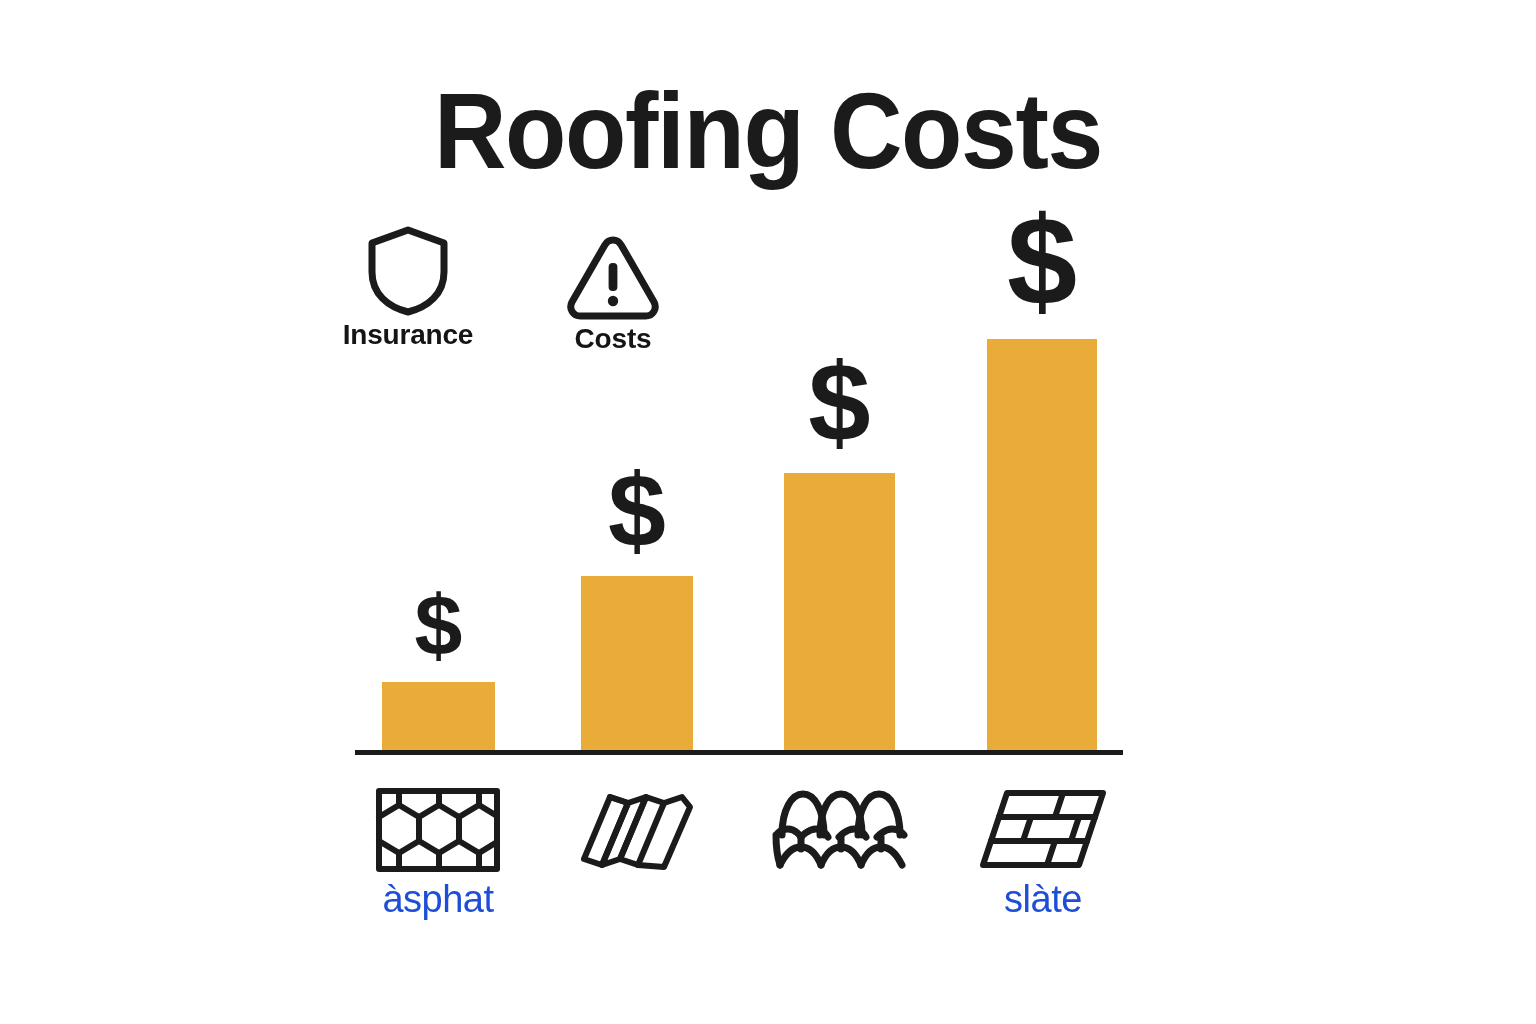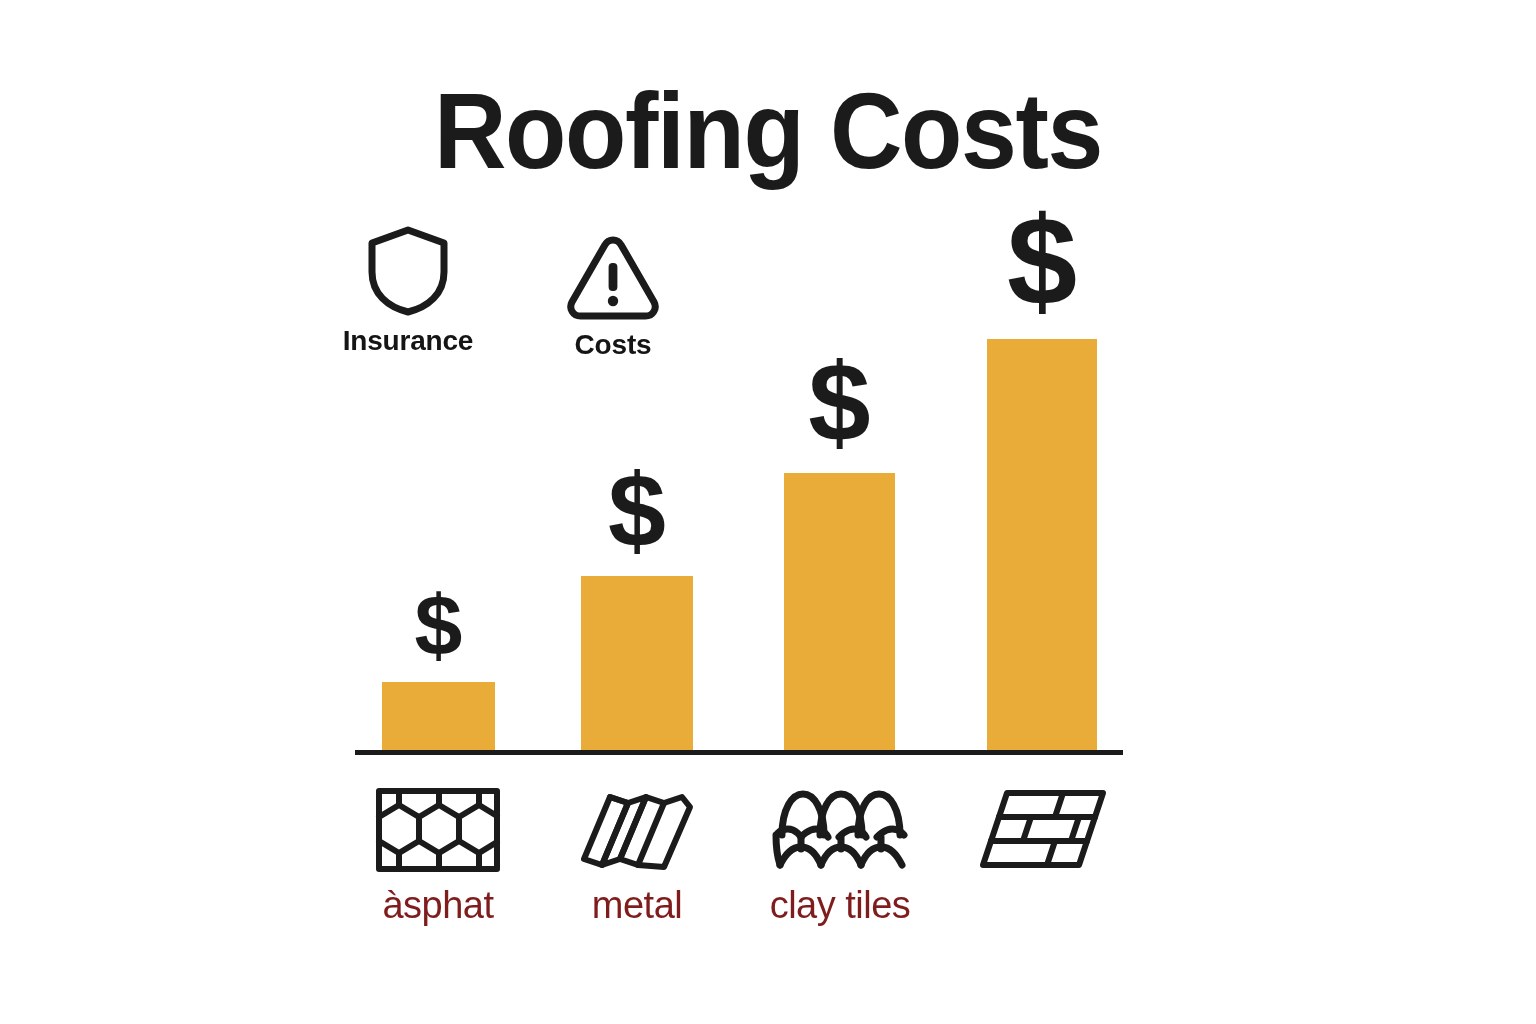--- a/index.html
+++ b/index.html
@@ -43,21 +43,21 @@
     width: 190px;
     text-align: center;
   }
   .annotation .anno-icon {
     height: 92px;
     display: flex;
     align-items: flex-end;
     justify-content: center;
   }
   .annotation .anno-label {
-    margin-top: 9px;
+    margin-top: 3px;
     font-size: 28px;
     font-weight: bold;
     letter-spacing: -0.2px;
     color: #151515;
   }
   #anno-insurance { left: 313px; top: 224px; }
   #anno-risks     { left: 518px; top: 228px; }
 
   
   .baseline {
@@ -95,25 +95,24 @@
     text-align: center;
     width: 210px;
   }
   .category .cat-icon {
     height: 96px;
     display: flex;
     align-items: center;
     justify-content: center;
   }
   .category .cat-label {
-    margin-top: 6px;
     font-size: 38px;
     line-height: 1.12;
     letter-spacing: -0.5px;
-    color: #7f1d1d;
+    color: #1d4ed8;
   }
   #cat-0 { left: 333px; top: 782px; }
   #cat-1 { left: 532px; top: 782px; }
   #cat-2 { left: 735px; top: 782px; }
   #cat-3 { left: 938px; top: 782px; }
 </style>
 </head>
 <body>
 
 <div id="chart-root">
@@ -188,23 +187,20 @@
     <div class="cat-icon">
       <svg width="122" height="86" viewBox="0 0 122 86" aria-hidden="true">
         <g fill="none" stroke="#1b1b1b" stroke-width="6" stroke-linejoin="round" stroke-linecap="round">
           <path d="M8 72 L34 10 L52 16 L26 78 Z"></path>
           <path d="M34 10 L52 16"></path>
           <path d="M26 78 L44 72 L70 10 L52 16 Z"></path>
           <path d="M70 10 L88 16 L62 78 L44 72 Z"></path>
           <path d="M88 16 L106 10 L114 20 L88 80 L62 78"></path>
         </g>
       </svg>
-    </div>
-    <div class="cat-label">
-      <div>metal</div>
     </div>
   </div>
 
   <div class="category" id="cat-2">
     <div class="cat-icon">
       <svg width="140" height="86" viewBox="0 0 140 86" aria-hidden="true">
         <g fill="none" stroke="#1b1b1b" stroke-width="7" stroke-linejoin="round" stroke-linecap="round">
           <path d="M12 48 C12 22 22 7 33 7 C44 7 54 22 54 48"></path>
           <path d="M50 48 C50 22 60 7 71 7 C82 7 92 22 92 48"></path>
           <path d="M88 48 C88 22 98 7 109 7 C120 7 130 22 130 48"></path>
@@ -215,34 +211,34 @@
           <path d="M91 78 C96 66 102 60 111 60 C120 60 126 66 132 78"></path>
           <path d="M31 50 C31 50 38 42 46 42 C54 42 58 50 58 50"></path>
           <path d="M69 50 C69 50 76 42 84 42 C92 42 96 50 96 50"></path>
           <path d="M107 50 C107 50 114 42 122 42 C130 42 134 48 134 48"></path>
           <path d="M31 50 L31 62"></path>
           <path d="M71 50 L71 62"></path>
           <path d="M111 50 L111 62"></path>
         </g>
       </svg>
     </div>
-    <div class="cat-label">
-      <div>clay tiles</div>
-    </div>
   </div>
 
   <div class="category" id="cat-3">
     <div class="cat-icon">
       <svg width="128" height="86" viewBox="0 0 128 86" aria-hidden="true">
         <g fill="none" stroke="#1b1b1b" stroke-width="6" stroke-linejoin="round" stroke-linecap="round">
           <path d="M28 6 L124 6 L100 78 L4 78 Z"></path>
           <path d="M20 30 L116 30"></path>
           <path d="M12 54 L108 54"></path>
           <path d="M84 6 L76 30"></path>
           <path d="M52 30 L44 54"></path>
           <path d="M100 30 L92 54"></path>
           <path d="M76 54 L68 78"></path>
         </g>
       </svg>
     </div>
+    <div class="cat-label">
+      <div>slàte</div>
+    </div>
   </div>
 
 </div>
 
 </body></html>

